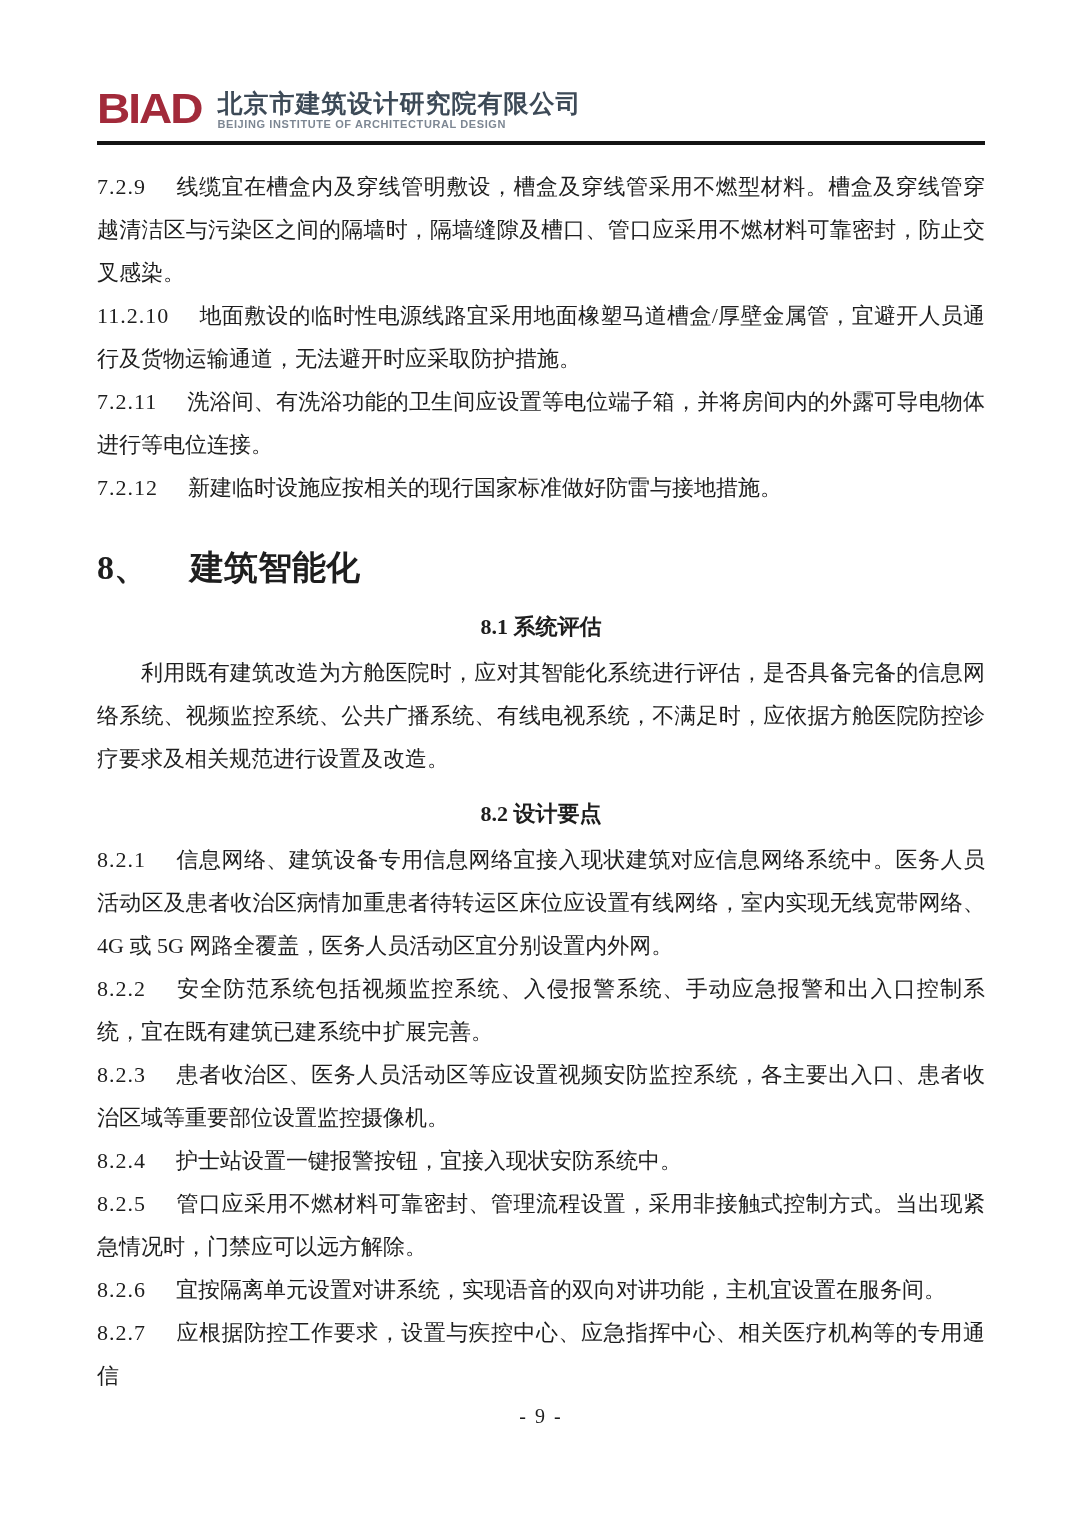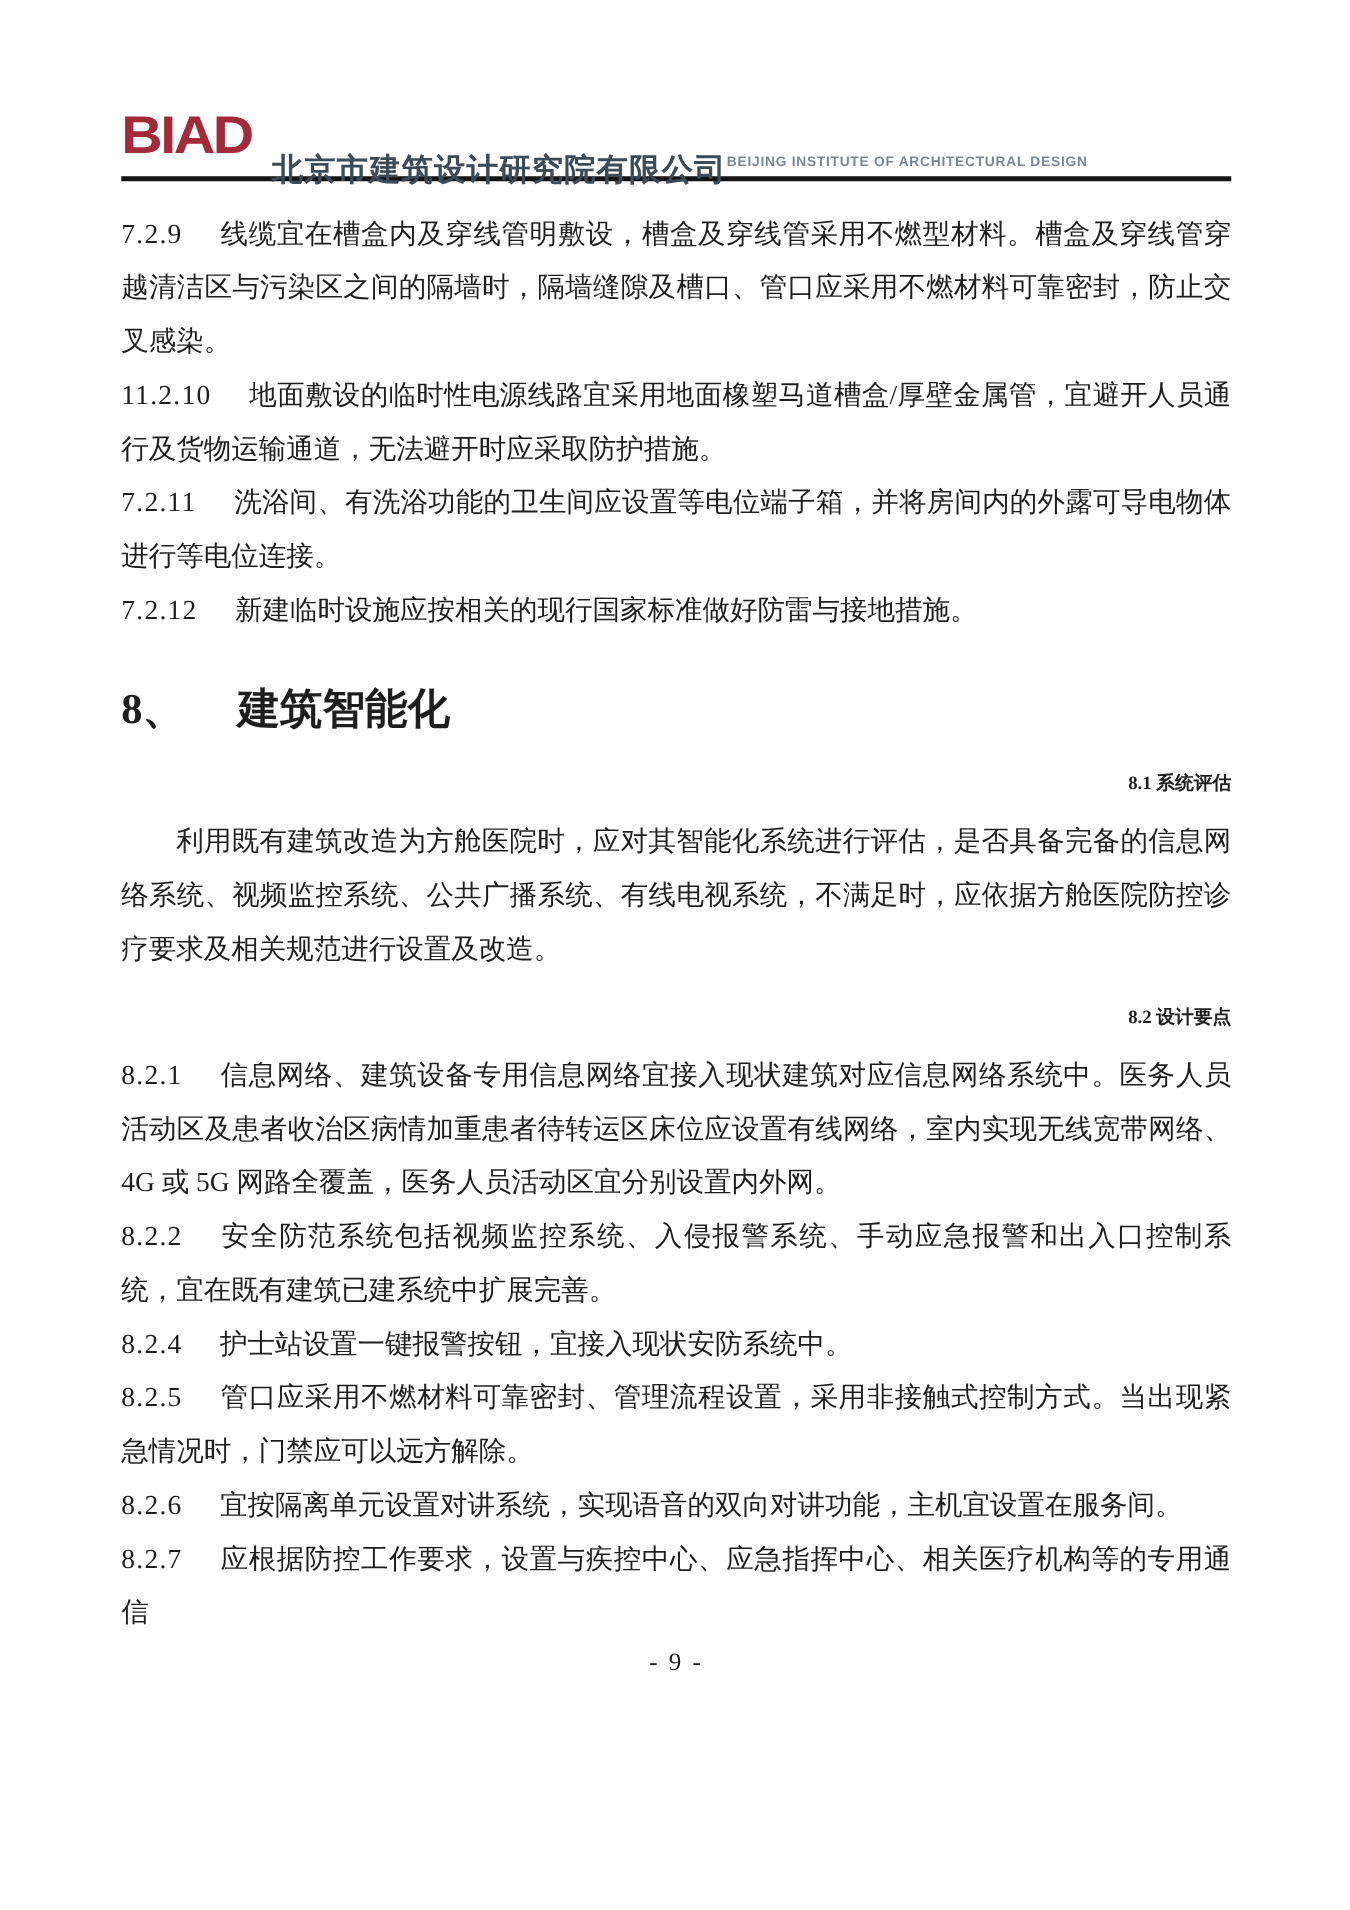--- a/index.html
+++ b/index.html
@@ -33,24 +33,23 @@
     font-family: "Liberation Sans", "DejaVu Sans", sans-serif;
     font-weight: 800;
     font-size: 46px;
     line-height: 40px;
     letter-spacing: -2px;
     transform: scaleY(0.92);
     margin-right: 16px;
   }
   .company {
     display: flex;
-    flex-direction: row;
+    flex-direction: column;
     justify-content: flex-start;
     padding-top: 2px;
-    margin-top: 33px;
   }
   .company-cn {
     font-family: "Liberation Sans", "DejaVu Sans", sans-serif;
     font-weight: 700;
     font-size: 25px;
     line-height: 27px;
     color: #3d4a57;
     letter-spacing: 1px;
   }
   .company-en {
@@ -88,23 +87,23 @@
     margin: 34px 0 0 0;
     font-weight: 700;
     font-size: 34px;
     line-height: 50px;
   }
   .section-num {
     margin-right: 42px;
   }
   .sub-heading {
     margin: 18px 0 8px 0;
-    text-align: right;
+    text-align: center;
     font-weight: 700;
-    font-size: 15px;
+    font-size: 22px;
     line-height: 32px;
   }
   .body-para {
     margin: 4px 0 0 0;
     text-align: justify;
     text-justify: inter-ideograph;
     text-indent: 2em;
   }
   .clauses-8 {
     margin-top: 4px;
@@ -155,20 +154,21 @@
     <p class="body-para">利用既有建筑改造为方舱医院时，应对其智能化系统进行评估，是否具备完备的信息网络系统、视频监控系统、公共广播系统、有线电视系统，不满足时，应依据方舱医院防控诊疗要求及相关规范进行设置及改造。</p>
 
     <h2 class="sub-heading">8.2 设计要点</h2>
 
     <div class="clauses-8">
 
         <p class="clause"><span class="clause-num">8.2.1</span><span>信息网络、建筑设备专用信息网络宜接入现状建筑对应信息网络系统中。医务人员活动区及患者收治区病情加重患者待转运区床位应设置有线网络，室内实现无线宽带网络、4G 或 5G 网路全覆盖，医务人员活动区宜分别设置内外网。</span></p>
 
         <p class="clause"><span class="clause-num">8.2.2</span><span>安全防范系统包括视频监控系统、入侵报警系统、手动应急报警和出入口控制系统，宜在既有建筑已建系统中扩展完善。</span></p>
 
+        <p class="clause"><span class="clause-num">8.2.3</span><span>患者收治区、医务人员活动区等应设置视频安防监控系统，各主要出入口、患者收治区域等重要部位设置监控摄像机。</span></p>
 
         <p class="clause"><span class="clause-num">8.2.4</span><span>护士站设置一键报警按钮，宜接入现状安防系统中。</span></p>
 
         <p class="clause"><span class="clause-num">8.2.5</span><span>管口应采用不燃材料可靠密封、管理流程设置，采用非接触式控制方式。当出现紧急情况时，门禁应可以远方解除。</span></p>
 
         <p class="clause"><span class="clause-num">8.2.6</span><span>宜按隔离单元设置对讲系统，实现语音的双向对讲功能，主机宜设置在服务间。</span></p>
 
         <p class="clause"><span class="clause-num">8.2.7</span><span>应根据防控工作要求，设置与疾控中心、应急指挥中心、相关医疗机构等的专用通信</span></p>
       </div>
 

